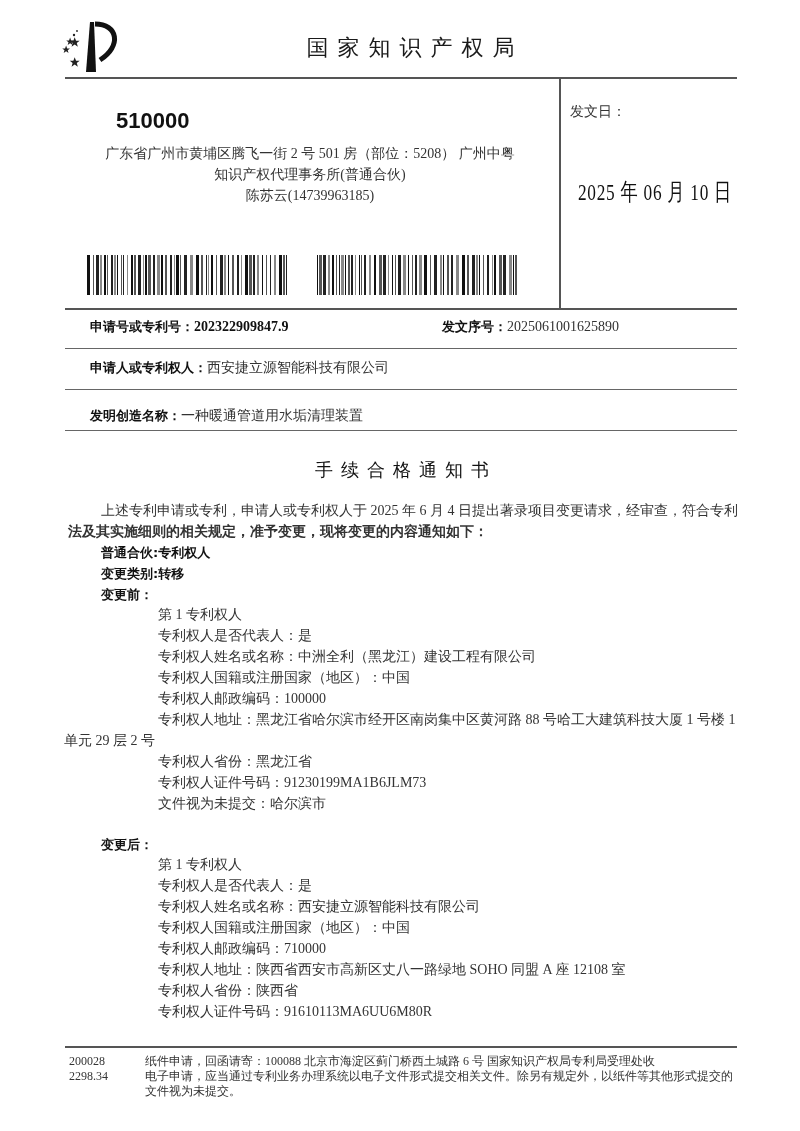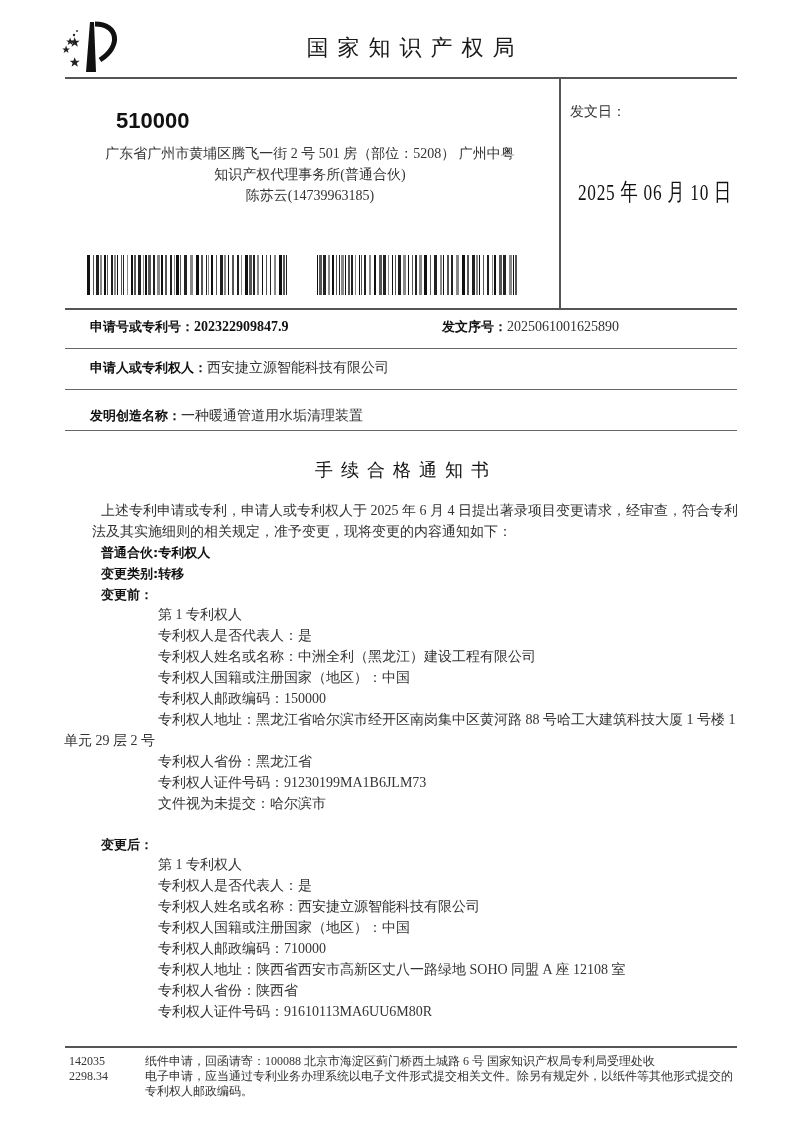--- a/index.html
+++ b/index.html
@@ -291,46 +291,46 @@
 <div class="abs field-row" style="top:359px;">
   <span class="lbl">申请人或专利权人：</span><span class="val">西安捷立源智能科技有限公司</span>
 </div>
 <div class="abs field-row" style="top:400px;margin-top:7px;">
   <span class="lbl">发明创造名称：</span><span class="val">一种暖通管道用水垢清理装置</span>
 </div>
 
 <div class="abs notice-title">手续合格通知书</div>
 
 <div class="abs body-text" style="left:101px; top:500px;">上述专利申请或专利，申请人或专利权人于 2025 年 6 月 4 日提出著录项目变更请求，经审查，符合专利</div>
-<div class="abs body-text" style="left:92px; top:521px;">法及其实施细则的相关规定，准予变更，现将变更的内容通知如下：</div>
+<div class="abs body-text" style="left:68px; top:521px;font-weight:bold;">法及其实施细则的相关规定，准予变更，现将变更的内容通知如下：</div>
 
 <div class="abs bold-label" style="left:101px; top:544px;">普通合伙:专利权人</div>
 <div class="abs bold-label" style="left:101px; top:565px;">变更类别:转移</div>
 <div class="abs bold-label" style="left:101px; top:586px;">变更前：</div>
 
 <div class="line" style="left:158px; top:605px;">第 1 专利权人</div>
 <div class="line" style="left:158px; top:626px;">专利权人是否代表人：是</div>
 <div class="line" style="left:158px; top:647px;">专利权人姓名或名称：中洲全利（黑龙江）建设工程有限公司</div>
 <div class="line" style="left:158px; top:668px;">专利权人国籍或注册国家（地区）：中国</div>
-<div class="line" style="left:158px; top:689px;">专利权人邮政编码：150000</div>
+<div class="line" style="left:158px; top:689px;">专利权人邮政编码：100000</div>
 <div class="line" style="left:158px; top:710px;">专利权人地址：黑龙江省哈尔滨市经开区南岗集中区黄河路 88 号哈工大建筑科技大厦 1 号楼 1</div>
 <div class="line" style="left:64px; top:731px;">单元 29 层 2 号</div>
 <div class="line" style="left:158px; top:752px;">专利权人省份：黑龙江省</div>
 <div class="line" style="left:158px; top:773px;">专利权人证件号码：91230199MA1B6JLM73</div>
 <div class="line" style="left:158px; top:794px;">文件视为未提交：哈尔滨市</div>
 
 <div class="abs bold-label" style="left:101px; top:836px;">变更后：</div>
 
 <div class="line" style="left:158px; top:855px;">第 1 专利权人</div>
 <div class="line" style="left:158px; top:876px;">专利权人是否代表人：是</div>
 <div class="line" style="left:158px; top:897px;">专利权人姓名或名称：西安捷立源智能科技有限公司</div>
 <div class="line" style="left:158px; top:918px;">专利权人国籍或注册国家（地区）：中国</div>
 <div class="line" style="left:158px; top:939px;">专利权人邮政编码：710000</div>
 <div class="line" style="left:158px; top:960px;text-align:center;">专利权人地址：陕西省西安市高新区丈八一路绿地 SOHO 同盟 A 座 12108 室</div>
 <div class="line" style="left:158px; top:981px;">专利权人省份：陕西省</div>
 <div class="line" style="left:158px; top:1002px;">专利权人证件号码：91610113MA6UU6M80R</div>
 
 <div class="hline" style="left:65px; width:672px; top:1046px;"></div>
-<div class="abs footer" style="left:69px; top:1054px;">142035</div>
+<div class="abs footer" style="left:69px; top:1054px;">200028</div>
 <div class="abs footer" style="left:69px; top:1069px;">2298.34</div>
 <div class="abs footer" style="left:145px; top:1054px; white-space:nowrap;">纸件申请，回函请寄：100088  北京市海淀区蓟门桥西土城路 6 号   国家知识产权局专利局受理处收</div>
 <div class="abs footer" style="left:145px; top:1069px; white-space:nowrap;">电子申请，应当通过专利业务办理系统以电子文件形式提交相关文件。除另有规定外，以纸件等其他形式提交的</div>
-<div class="abs footer" style="left:145px; top:1084px; white-space:nowrap;">专利权人邮政编码。</div>
+<div class="abs footer" style="left:145px; top:1084px; white-space:nowrap;">文件视为未提交。</div>
 
 </body></html>

